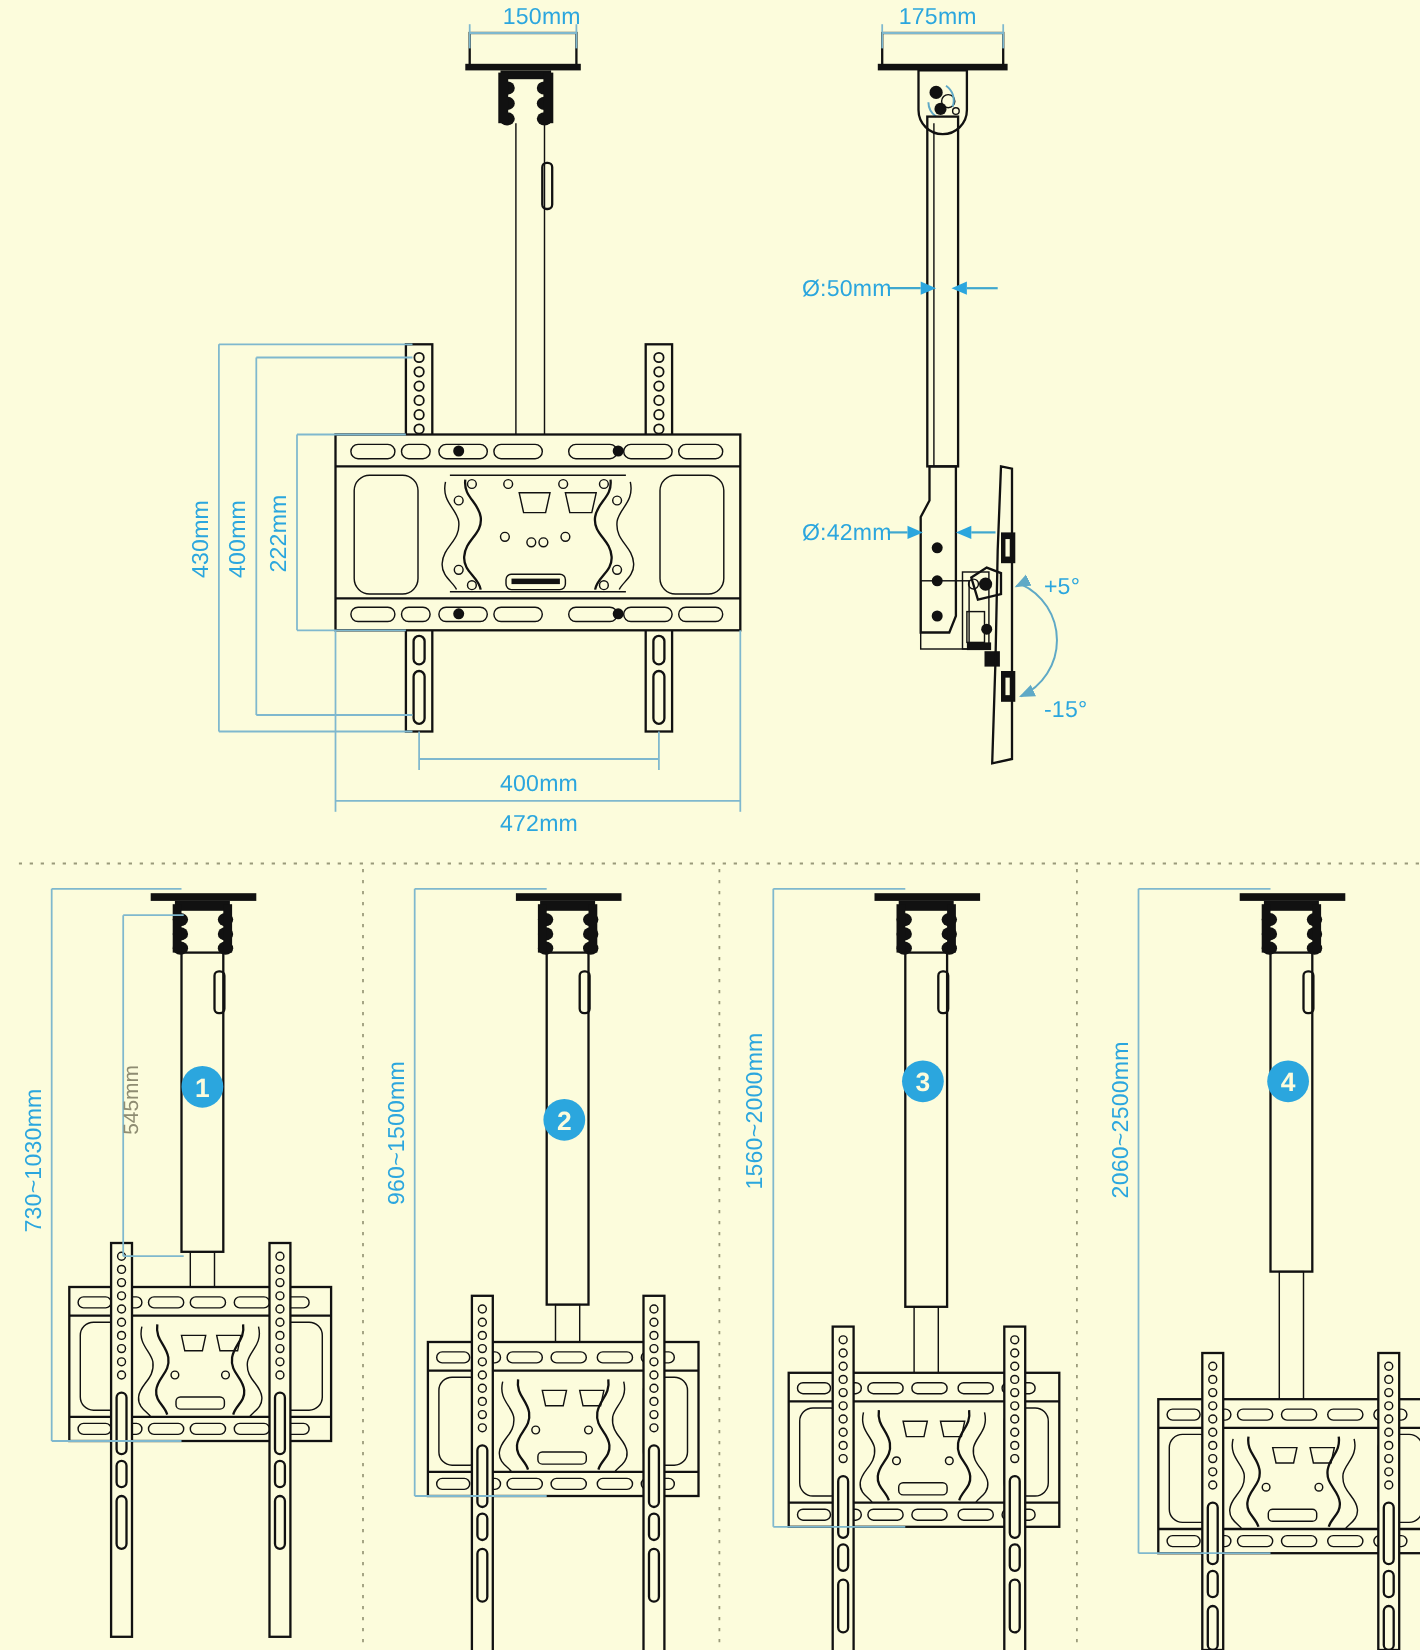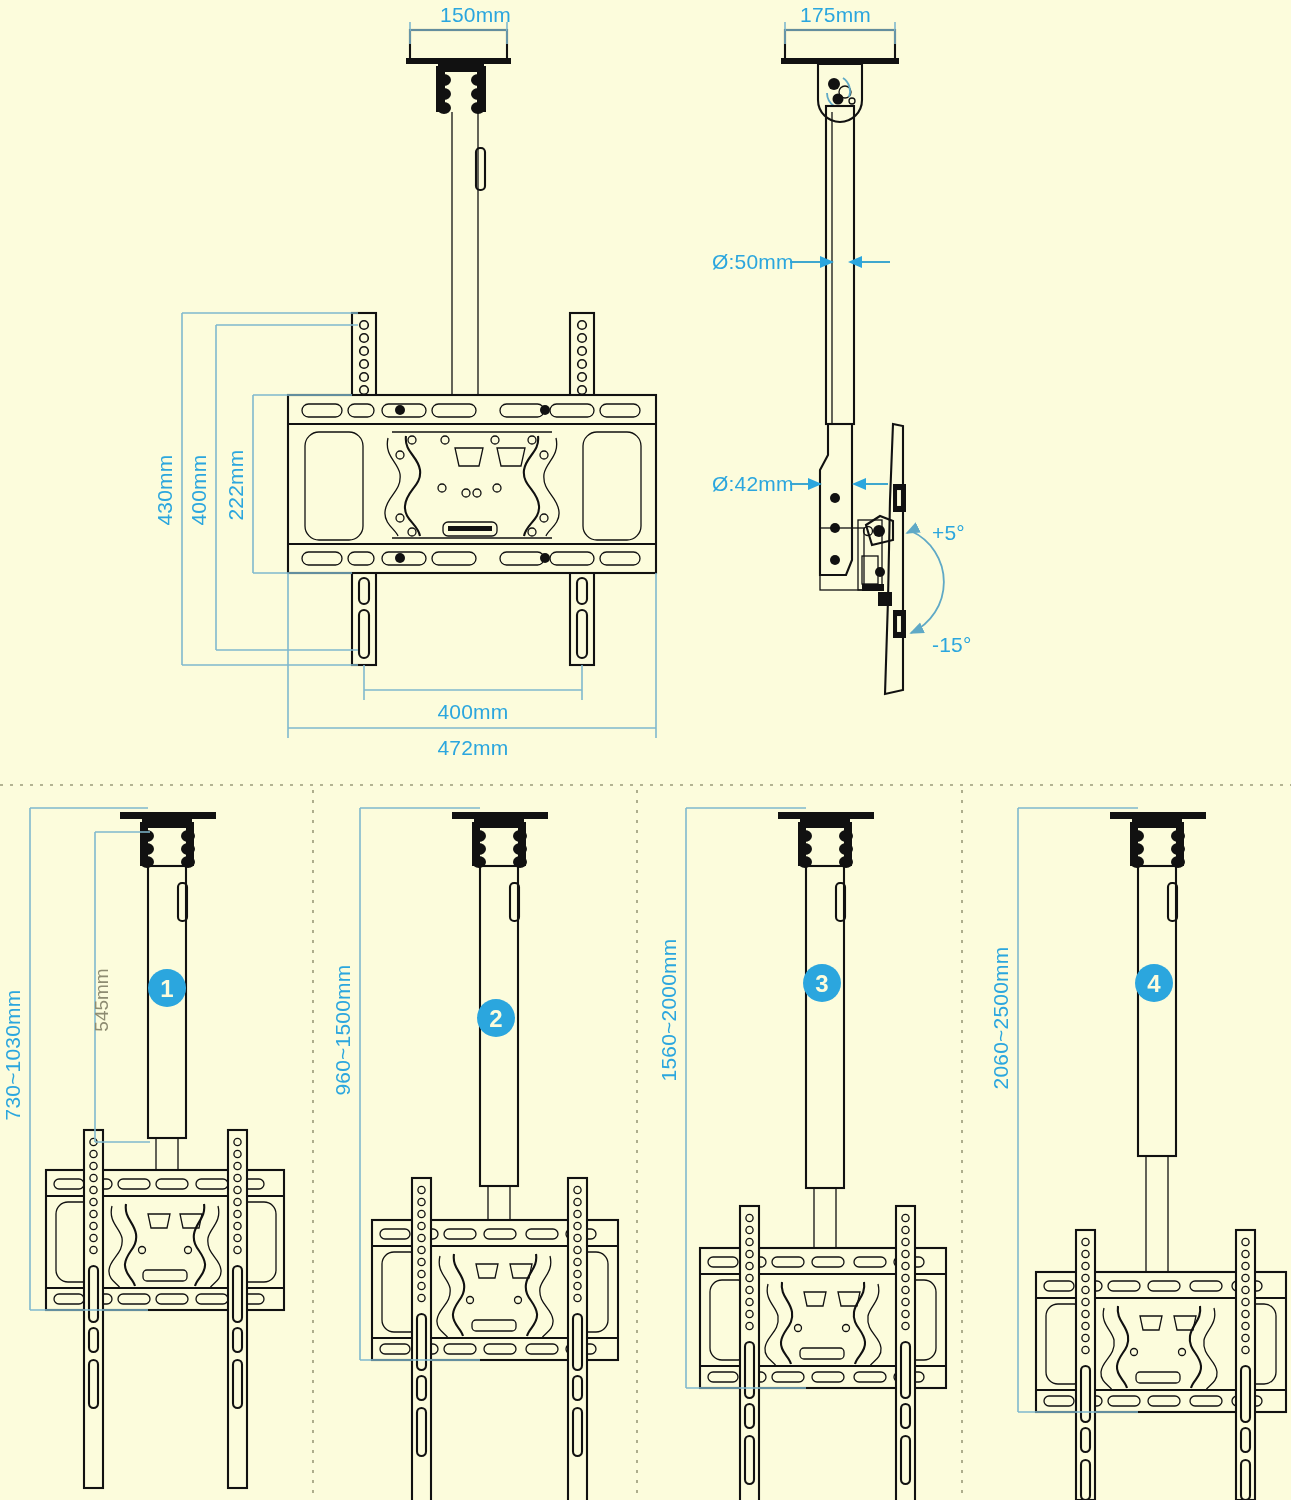--- a/index.html
+++ b/index.html
@@ -3,21 +3,21 @@
 <meta charset="utf-8">
 <style>
   html,body{margin:0;padding:0;}
   body{
     width:1291px;height:1500px;
     background:#FCFCDC;
     font-family:"Liberation Sans", sans-serif;
     overflow:hidden;
     position:relative;
   }
-  #root{position:absolute;inset:0;}
+  #root{position:absolute;inset:0;margin-left:17px;}
   svg.layer{position:absolute;left:0;top:0;width:1291px;height:1500px;}
   .dim-label{
     fill:#2BA6DE;
     font-family:"Liberation Sans", sans-serif;
     font-size:21px;
     font-weight:500;
     letter-spacing:0.2px;
   }
   .dim-label-grey{
     fill:#8e8c72;

